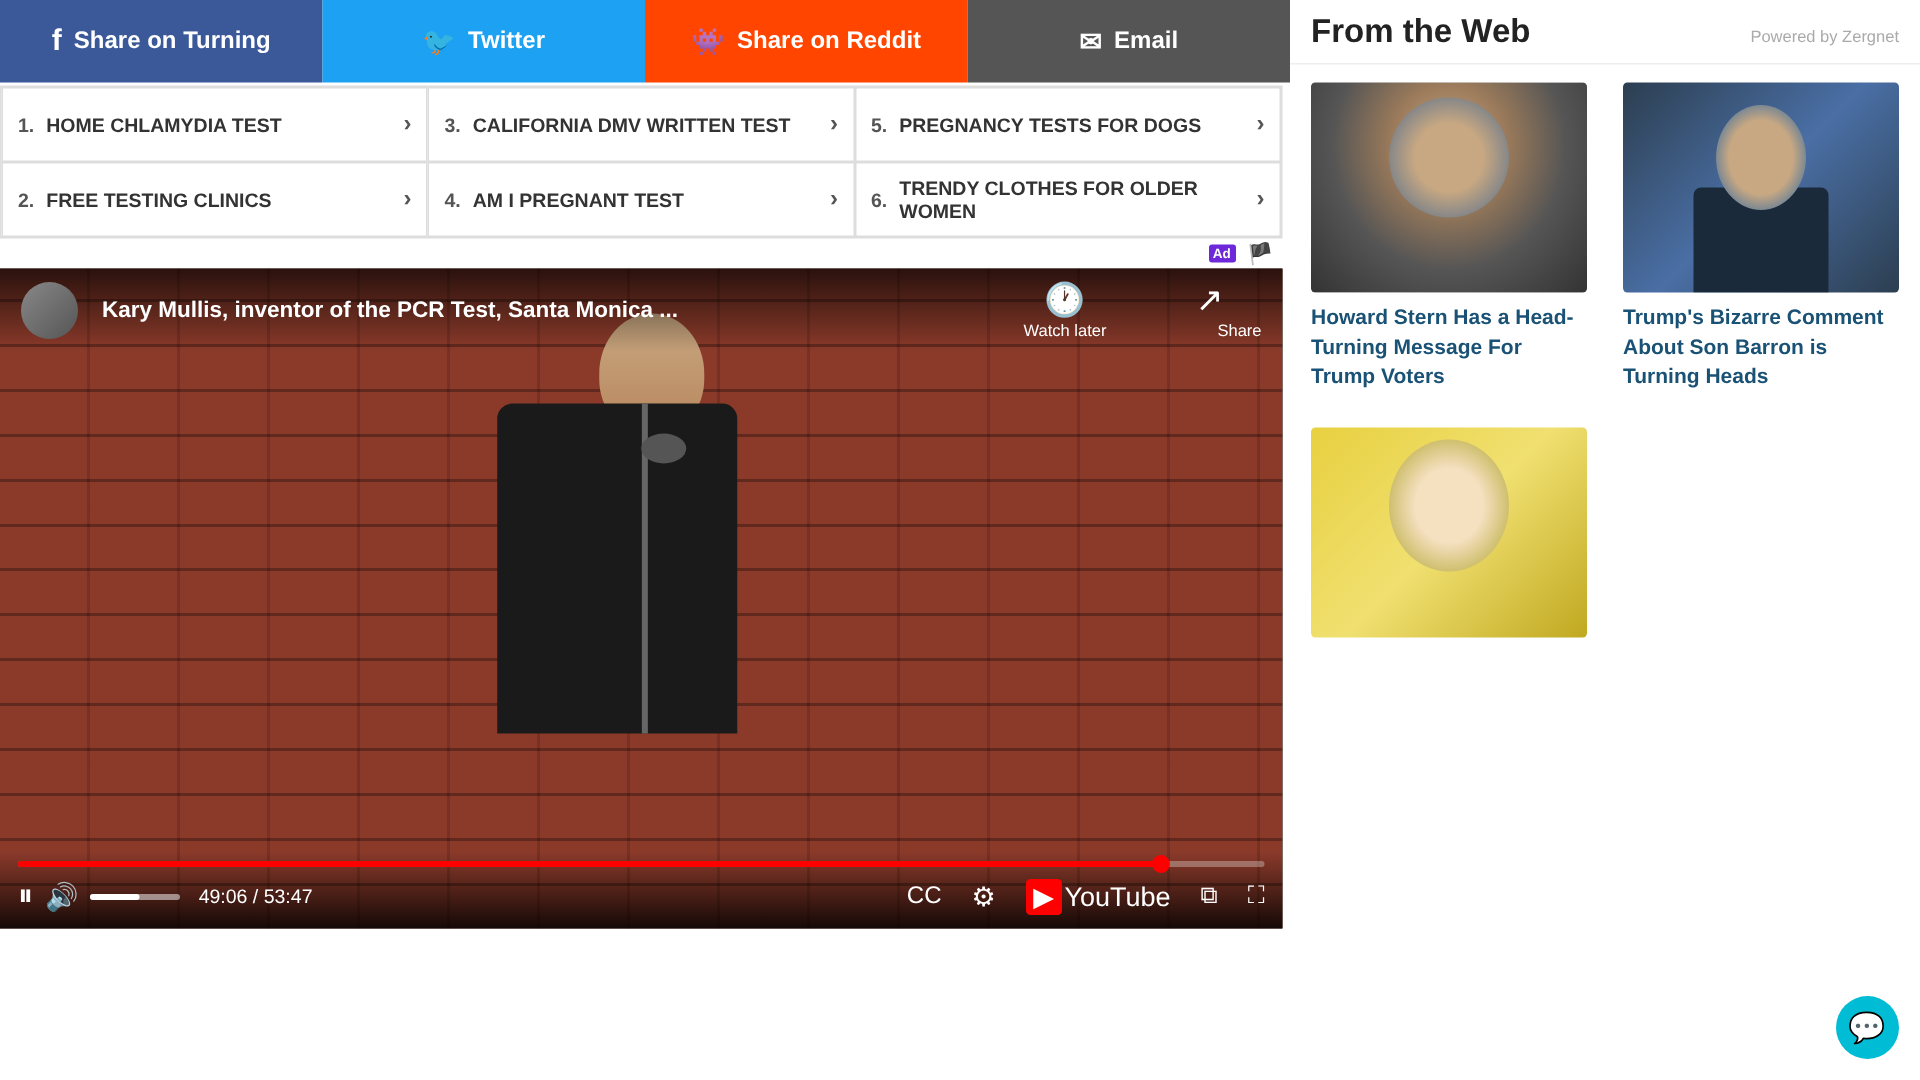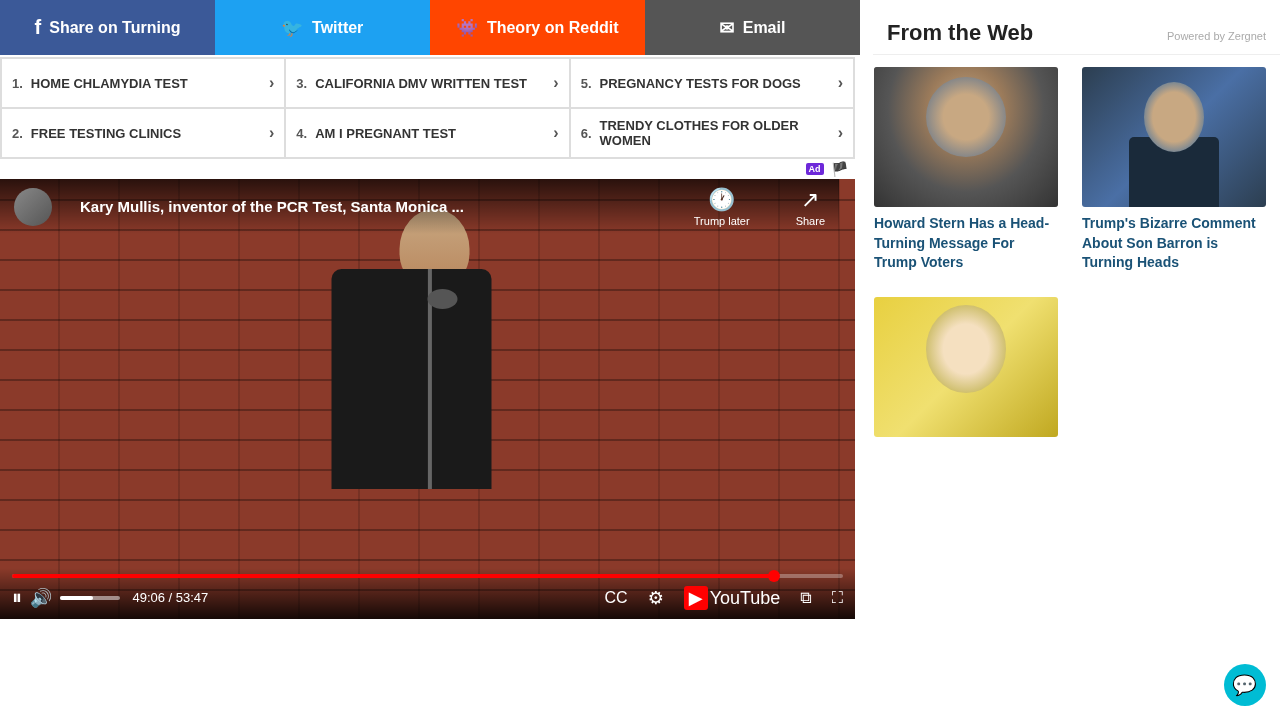--- a/index.html
+++ b/index.html
@@ -98,27 +98,27 @@
       background-image:
         repeating-linear-gradient(0deg, transparent, transparent 28px, rgba(0,0,0,0.3) 28px, rgba(0,0,0,0.3) 30px),
         repeating-linear-gradient(90deg, transparent, transparent 58px, rgba(0,0,0,0.15) 58px, rgba(0,0,0,0.15) 60px);
       background-color: #8b3a2a;
     }
     
     .video-top-bar {
       position: absolute;
       top: 0;
       left: 0;
-      right: 16px;
+      right: 0;
       height: 55px;
       background: linear-gradient(to bottom, rgba(0,0,0,0.7), transparent);
       display: flex;
       align-items: center;
       padding: 0 14px;
-      gap: 28px;
+      gap: 16px;
     }
     .channel-avatar {
       width: 38px;
       height: 38px;
       border-radius: 50%;
       background: linear-gradient(135deg, #888, #555);
       flex-shrink: 0;
     }
     .video-title-text {
       color: #fff;
@@ -147,20 +147,21 @@
       color: #fff;
       cursor: pointer;
       gap: 2px;
       margin-left: 18px;
     }
     .share-vid-btn .sv-icon {
       font-size: 22px;
     }
     .share-vid-btn .sv-label {
       font-size: 11px;
+      margin-left: 40px;
     }
 
     
     .video-controls {
       position: absolute;
       bottom: 0;
       left: 0;
       right: 0;
       background: linear-gradient(transparent, rgba(0,0,0,0.85));
       padding: 6px 12px 10px;
@@ -248,23 +249,22 @@
       right: 0;
       width: 420px;
       height: 720px;
       background: #fff;
       overflow: hidden;
     }
     .from-web-header {
       display: flex;
       align-items: baseline;
       justify-content: space-between;
-      padding: 20px 14px 8px;
+      padding: 8px 14px 8px;
       border-bottom: 1px solid #eee;
-      margin-left: 13px;
     }
     .from-web-title {
       font-size: 22px;
       font-weight: bold;
       color: #222;
     }
     .powered-by {
       font-size: 11px;
       color: #aaa;
     }
@@ -352,21 +352,21 @@
       <button class="share-btn facebook">
         <span style="font-size:20px;font-weight:900;">f</span>
         <span>Share on Turning</span>
       </button>
       <button class="share-btn twitter">
         <span style="font-size:18px;">🐦</span>
         <span>Twitter</span>
       </button>
       <button class="share-btn reddit">
         <span style="font-size:18px;">👾</span>
-        <span>Theory on Reddit</span>
+        <span>Share on Reddit</span>
       </button>
       <button class="share-btn email">
         <span style="font-size:18px;">✉</span>
         <span>Email</span>
       </button>
     </div>
 
     <div class="search-results">
 
       <div class="search-item">
@@ -418,21 +418,21 @@
 
         <div style="position:absolute;bottom:80px;left:50%;transform:translateX(10%);width:4px;height:220px;background:#666;z-index:3;"></div>
         <div style="position:absolute;bottom:260px;left:50%;transform:translateX(0%);width:30px;height:20px;background:#555;border-radius:50%;z-index:3;"></div>
       </div>
 
       <div class="video-top-bar">
         <div class="channel-avatar" style="background:linear-gradient(135deg,#888,#555);border-radius:50%;"></div>
         <span class="video-title-text">Kary Mullis, inventor of the PCR Test, Santa Monica ...</span>
         <div class="watch-later-btn">
           <span class="wl-icon">🕐</span>
-          <span class="wl-label">Trump later</span>
+          <span class="wl-label">Watch later</span>
         </div>
         <div class="share-vid-btn">
           <span class="sv-icon">↗</span>
           <span class="sv-label">Share</span>
         </div>
       </div>
 
       <div class="video-controls">
         <div class="progress-bar-container">
           <div class="progress-fill">

